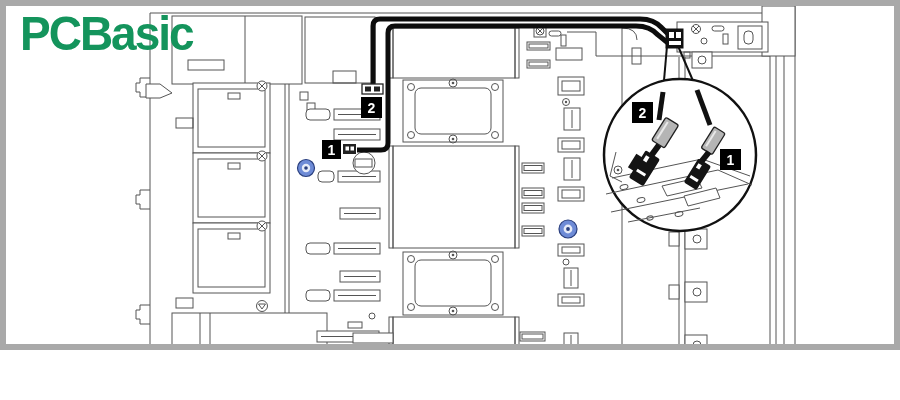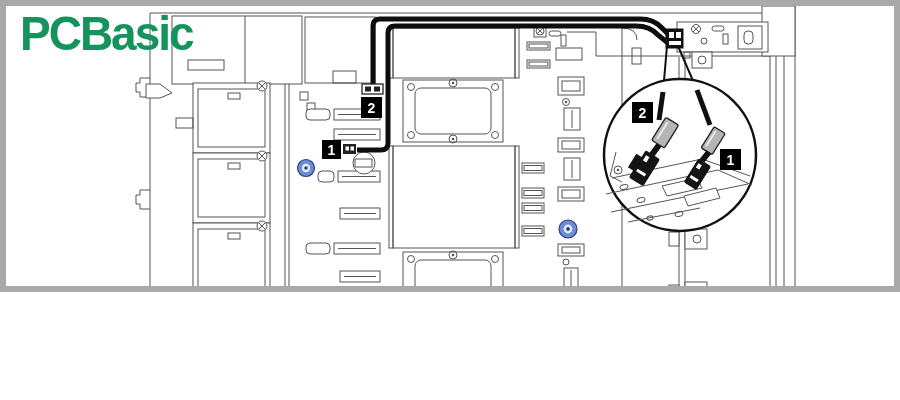--- a/index.html
+++ b/index.html
@@ -1,16 +1,16 @@
 <!DOCTYPE html>
 <html><head>
 <meta charset="utf-8">
 <style>
   html,body{margin:0;padding:0;background:#ffffff;}
-  .canvas{position:relative;width:900px;height:292px;background:#ffffff;overflow:hidden;
+  .canvas{position:relative;width:900px;height:350px;background:#ffffff;overflow:hidden;
           font-family:"Liberation Sans",sans-serif;}
   .frame{position:absolute;inset:0;border:6px solid #a9a9a9;pointer-events:none;z-index:60;}
   .logo{position:absolute;left:20px;top:10px;z-index:40;
         font-family:"Liberation Sans",sans-serif;font-weight:bold;font-size:46px;
         letter-spacing:-2px;color:#14945c;transform:scaleY(1.04);line-height:1;}
   svg{position:absolute;left:0;top:0;z-index:10;}
   .ln{stroke:#555;fill:none;stroke-width:1;}
   .lnf{stroke:#555;fill:#ffffff;stroke-width:1;}
   .callout-text{font-family:"Liberation Sans",sans-serif;font-weight:bold;font-size:14px;fill:#ffffff;}
 </style>

